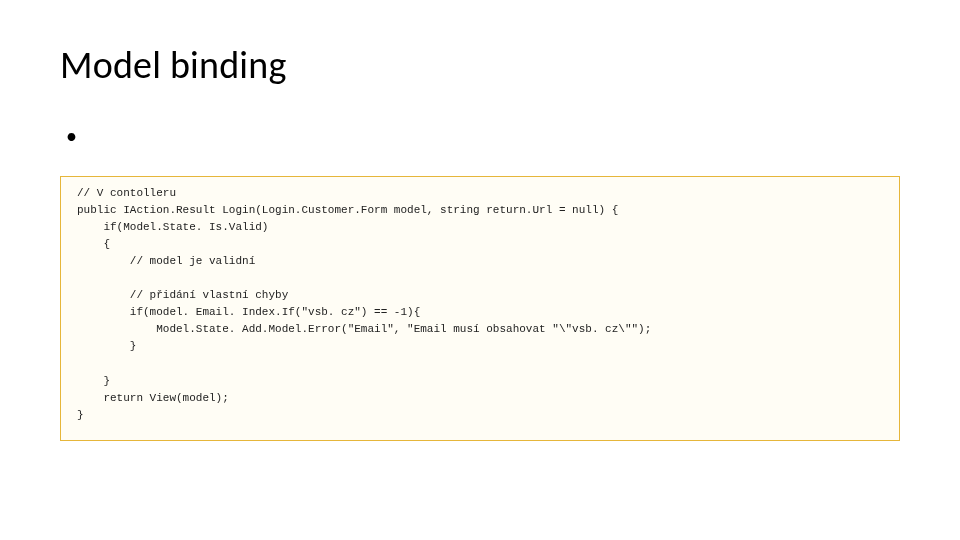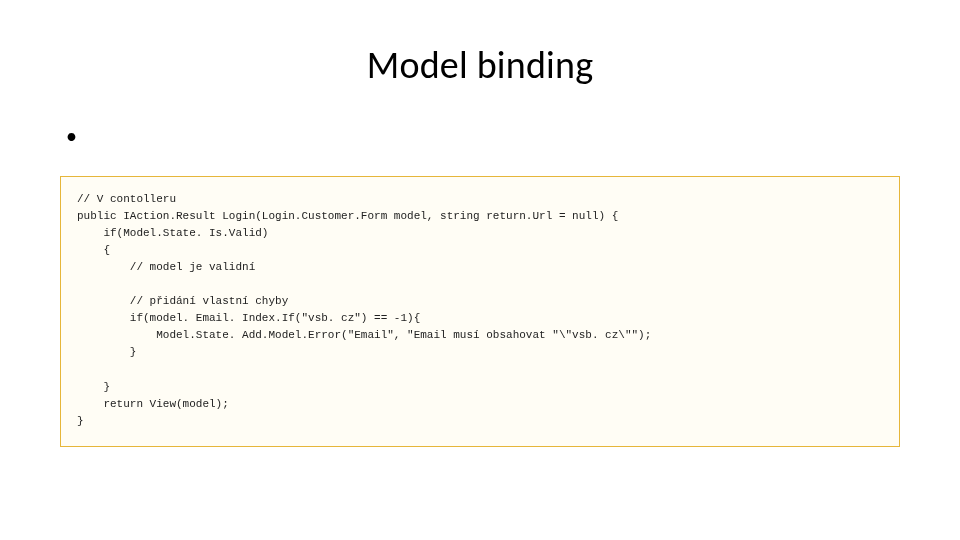--- a/index.html
+++ b/index.html
@@ -8,40 +8,39 @@
     position: relative;
     width: 960px;
     height: 540px;
     padding: 42px 60px 0 60px;
   }
   .title {
     font-size: 38px;
     font-weight: 400;
     letter-spacing: 0.2px;
     margin-bottom: 34px;
-    text-align: center;
   }
   .bullet-row {
     display: flex;
     align-items: flex-start;
     gap: 8px;
     font-size: 23px;
     font-weight: 400;
     margin-bottom: 26px;
     padding-left: 6px;
   }
   .bullet-dot {
     font-size: 22px;
     line-height: 26px;
     padding-top: 2px;
   }
   .code-box {
     border: 1px solid #e6b63a;
     background: #fffdf5;
-    padding: 14px 16px 16px 16px;
+    padding: 8px 16px 16px 16px;
     font-family: Consolas, "Courier New", monospace;
     font-size: 11px;
     line-height: 1.55;
     white-space: pre;
     color: #222;
   }
 </style>
 </head>
 <body>
 <div class="slide">

